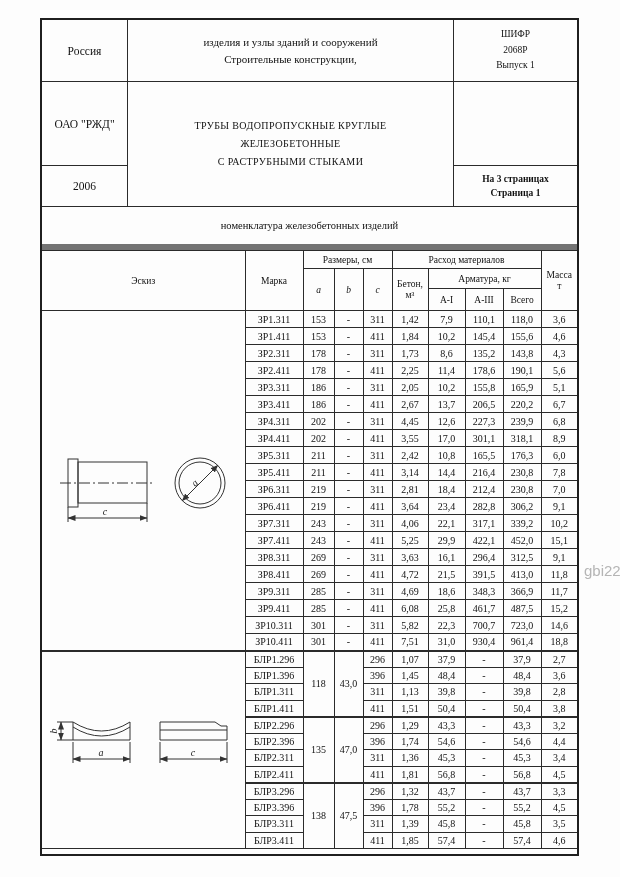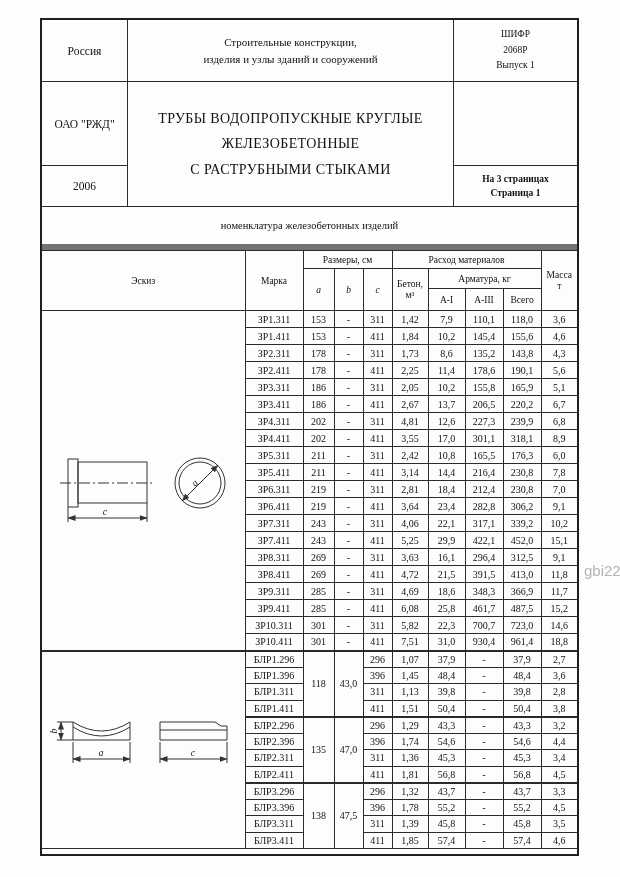--- a/index.html
+++ b/index.html
@@ -17,21 +17,21 @@
   .tgrid {
     display:grid; grid-template-columns:86px 1fr 123px;
     grid-template-rows:62px 84px 40px;
     border-bottom:1px solid #2b2b2b; flex:0 0 auto;
   }
   .tg { display:flex; flex-direction:column; align-items:center; justify-content:center; text-align:center; }
   .tg-country { grid-column:1; grid-row:1; border-right:1px solid #2b2b2b; border-bottom:1px solid #2b2b2b; font-size:11.5px; }
   .tg-series  { grid-column:2; grid-row:1; border-right:1px solid #2b2b2b; border-bottom:1px solid #2b2b2b; font-size:11px; line-height:1.5; }
   .tg-code    { grid-column:3; grid-row:1; border-bottom:1px solid #2b2b2b; font-size:9.5px; line-height:1.65; }
   .tg-org     { grid-column:1; grid-row:2; border-right:1px solid #2b2b2b; border-bottom:1px solid #2b2b2b; font-size:11.5px; }
-  .tg-subject { grid-column:2; grid-row:2 / span 2; border-right:1px solid #2b2b2b; font-size:14px; line-height:1.8; letter-spacing:.4px;text-align:center; }
+  .tg-subject { grid-column:2; grid-row:2 / span 2; border-right:1px solid #2b2b2b; font-size:10px; line-height:1.8; letter-spacing:.4px;text-align:center; }
   .tg-blank   { grid-column:3; grid-row:2; border-bottom:1px solid #2b2b2b; }
   .tg-year    { grid-column:1; grid-row:3; border-right:1px solid #2b2b2b; font-size:11.5px; }
   .tg-pages   { grid-column:3; grid-row:3; font-size:9.5px; line-height:1.5;font-weight:bold; }
   
   .section-row {
     flex:0 0 37px; border-bottom:6px solid #737373;
     display:flex; align-items:center; justify-content:center; font-size:10.5px;
   }
   
   table.main { border-collapse:collapse; table-layout:fixed; width:535px; flex:0 0 auto; }
@@ -64,22 +64,22 @@
 
 <div class="page">
 
   <div class="doc">
 
     <div class="tgrid">
       <div class="tg tg-country">
         <span>Россия</span>
       </div>
       <div class="tg tg-series">
+        <span>изделия и узлы зданий и сооружений</span>
         <span>Строительные конструкции,</span>
-        <span>изделия и узлы зданий и сооружений</span>
       </div>
       <div class="tg tg-code">
         <span>ШИФР</span>
         <span>2068Р</span>
         <span>Выпуск 1</span>
       </div>
       <div class="tg tg-org">
         <span>ОАО "РЖД"</span>
       </div>
       <div class="tg tg-subject">
@@ -207,21 +207,21 @@
             <td>13,7</td>
             <td>206,5</td>
             <td>220,2</td>
             <td class="col-mass">6,7</td>
           </tr>
           <tr class="zr-row">
             <td>ЗР4.311</td>
             <td>202</td>
             <td>-</td>
             <td>311</td>
-            <td>4,81</td>
+            <td>4,45</td>
             <td>12,6</td>
             <td>227,3</td>
             <td>239,9</td>
             <td class="col-mass">6,8</td>
           </tr>
           <tr class="zr-row">
             <td>ЗР4.411</td>
             <td>202</td>
             <td>-</td>
             <td>411</td>

